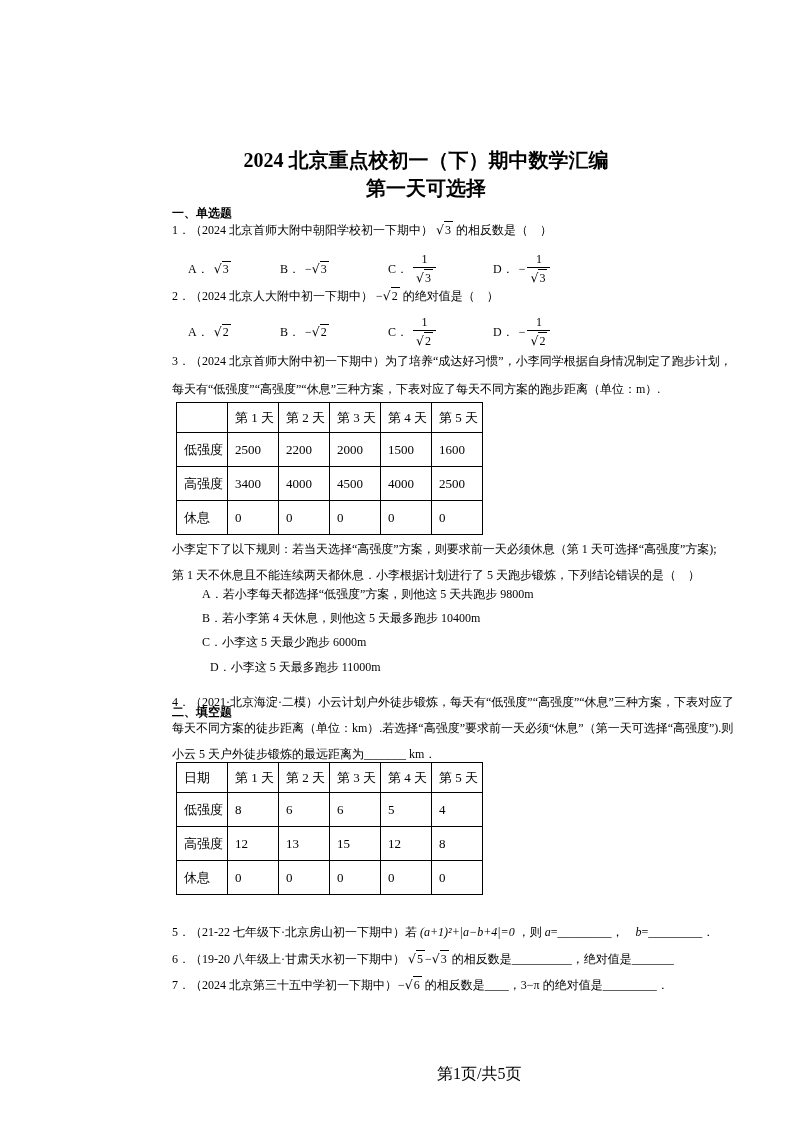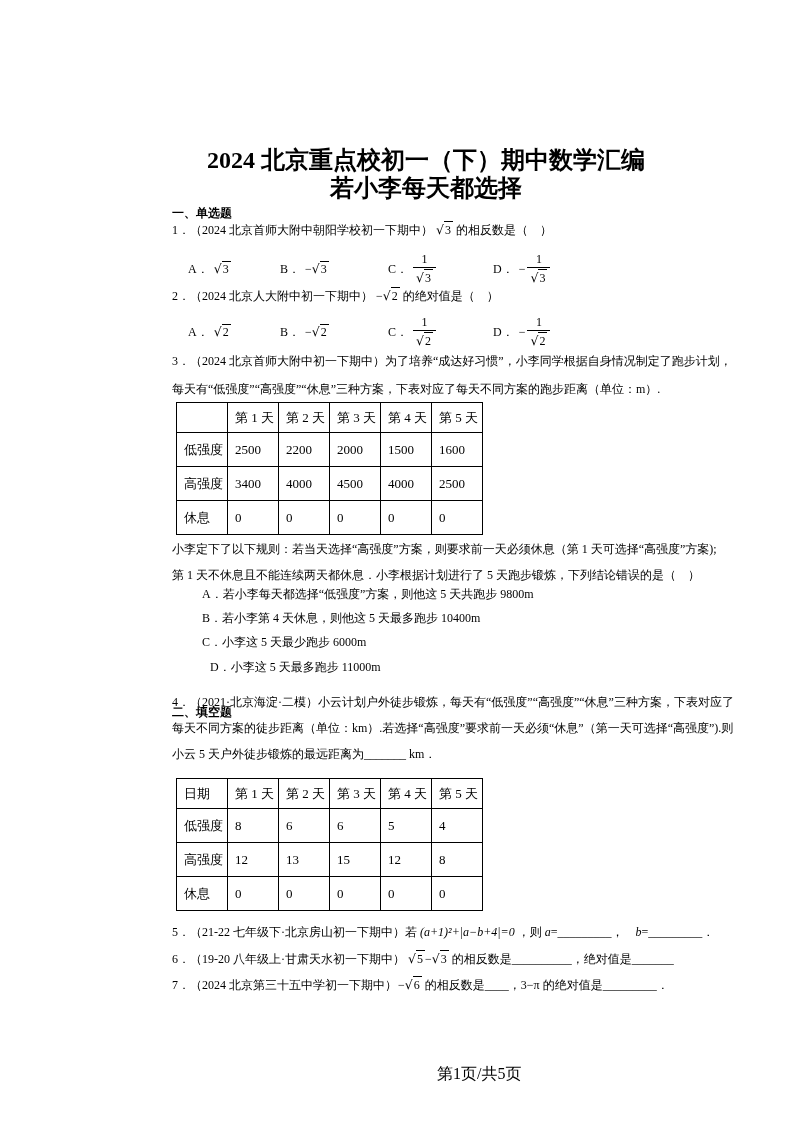--- a/index.html
+++ b/index.html
@@ -5,21 +5,21 @@
   html,body { margin:0; padding:0; background:#888; }
   .page {
     position:relative; width:794px; height:1123px; margin:0 auto;
     background:#ffffff; color:#000;
     font-family:"Liberation Serif","DejaVu Serif",serif;
     font-size:12px; overflow:hidden;
   }
   .abs { position:absolute; }
   .line { line-height:17px; white-space:nowrap; }
   .title {
-    width:612px; text-align:center; font-weight:700; font-size:24px;
+    width:612px; text-align:center; font-weight:700; font-size:20px;
     font-family:"Liberation Serif","DejaVu Serif",serif; line-height:22px; white-space:nowrap;
   }
   .bold { font-weight:700; }
   
   .optrow { display:flex; align-items:center; height:52px; }
   .optcell { display:inline-flex; align-items:center; white-space:nowrap; }
   .olab { margin-right:5px; }
   
   .sqrt { display:inline-flex; align-items:baseline; white-space:nowrap; }
   .sqrt .r { font-family:"DejaVu Sans",sans-serif; font-size:1.05em; }
@@ -42,21 +42,21 @@
   .dtable tr.hrow td { height:30px; }
   .dtable tr.drow td { height:34px; }
   .footer { font-size:16px; white-space:nowrap; }
 </style>
 </head>
 <body>
 
 <div class="page">
 
   <div class="abs title" style="left:120px; top:149px;">2024 北京重点校初一（下）期中数学汇编</div>
-  <div class="abs title" style="left:120px; top:177px;">若小李每天都选择</div>
+  <div class="abs title" style="left:120px; top:177px;">第一天可选择</div>
 
   <div class="abs line bold" style="left:172px; top:205px;">一、单选题</div>
 
   <div class="abs line" style="left:172px; top:221px;">
     <span>1．（2024 北京首师大附中朝阳学校初一下期中）</span><span class="sqrt mx">
         <span class="r">√</span>
         <span class="rad">3</span>
       </span><span>的相反数是（　）</span>
   </div>
 
@@ -196,21 +196,21 @@
   <div class="abs line" style="left:202px; top:610px;">B．若小李第 4 天休息，则他这 5 天最多跑步 10400m</div>
   <div class="abs line" style="left:202px; top:634px;">C．小李这 5 天最少跑步 6000m</div>
   <div class="abs line" style="left:210px; top:659px;">D．小李这 5 天最多跑步 11000m</div>
 
   <div class="abs line bold" style="left:172px; top:677px;margin-top:27px;">二、填空题</div>
 
   <div class="abs line" style="left:172px; top:694px;">4．（2021·北京海淀·二模）小云计划户外徒步锻炼，每天有“低强度”“高强度”“休息”三种方案，下表对应了</div>
   <div class="abs line" style="left:172px; top:720px;">每天不同方案的徒步距离（单位：km）.若选择“高强度”要求前一天必须“休息”（第一天可选择“高强度”).则</div>
   <div class="abs line" style="left:172px; top:746px;">小云 5 天户外徒步锻炼的最远距离为_______ km．</div>
 
-  <table class="dtable abs" style="left:176px; top:778px;">
+  <table class="dtable abs" style="left:176px; top:762px;">
     <tbody>
         <tr class="hrow">
       <td>日期</td>
       <td>第 1 天</td>
       <td>第 2 天</td>
       <td>第 3 天</td>
       <td>第 4 天</td>
       <td>第 5 天</td>
     </tr>
     <tr class="drow">

